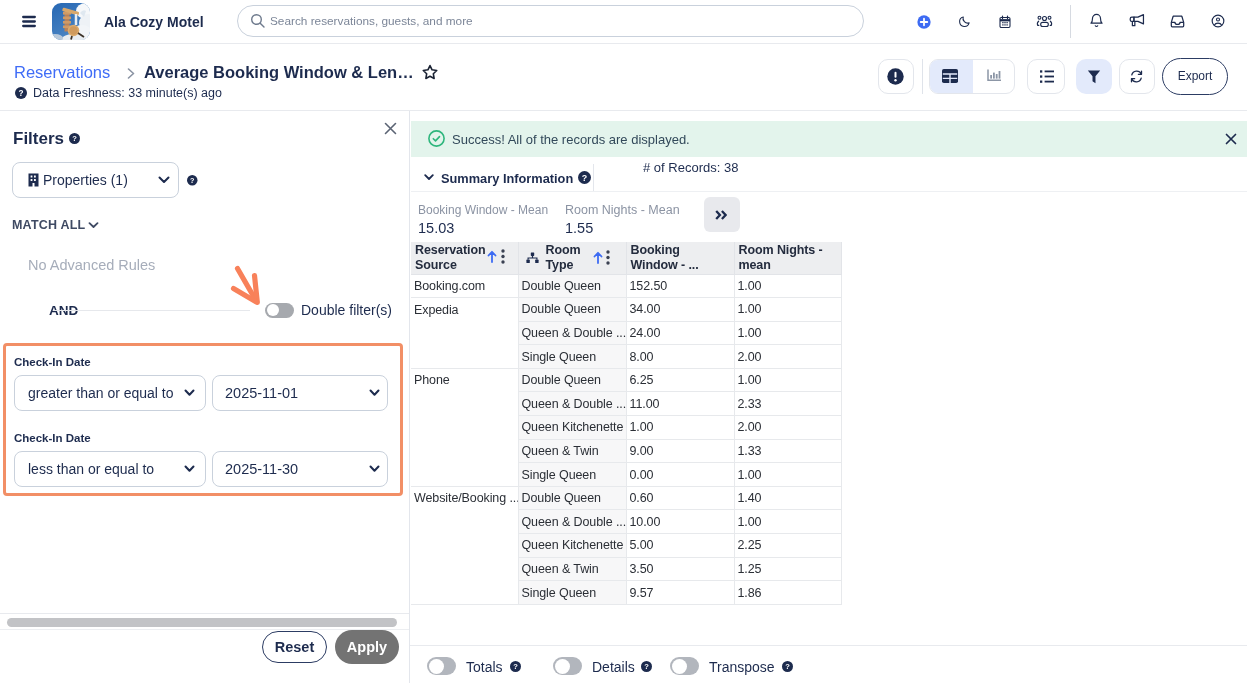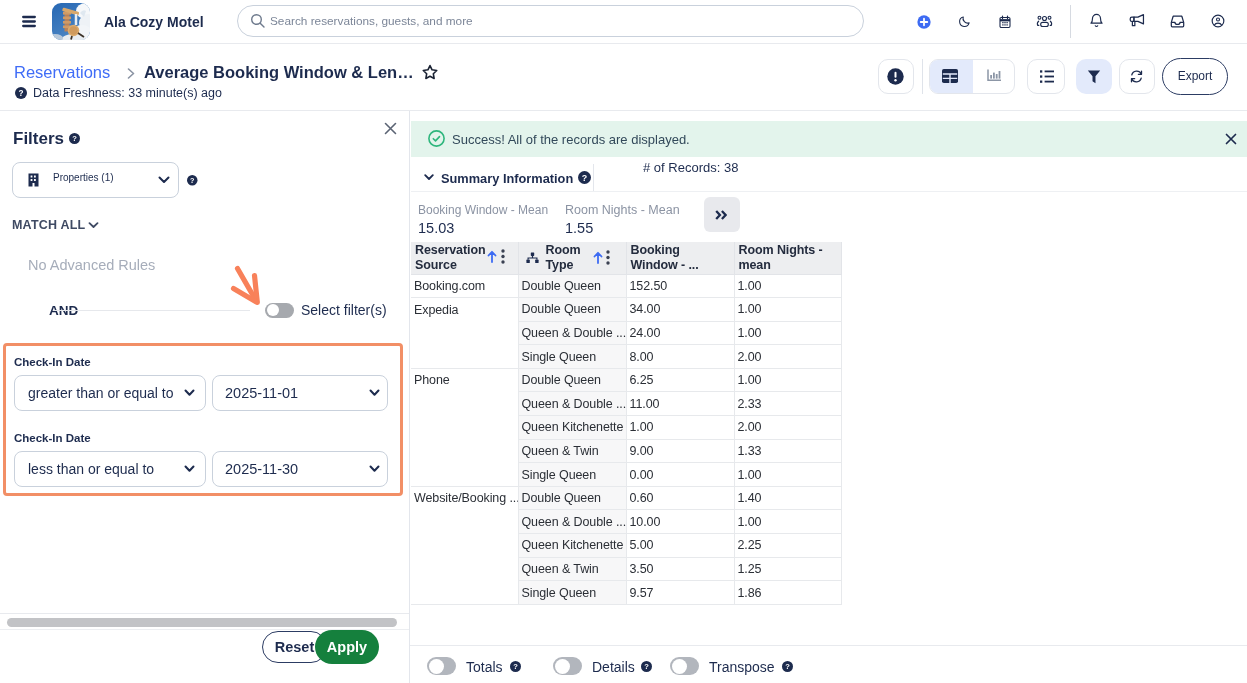--- a/index.html
+++ b/index.html
@@ -202,21 +202,21 @@
 <svg class="abs" style="left:28px;top:173px;" width="11" height="14" viewBox="0 0 11 14">
   <rect x="0.5" y="0.5" width="10" height="13" fill="#1d2b4e"></rect>
   <g fill="#fff">
     <rect x="2.6" y="2.5" width="1.8" height="2"></rect>
       <rect x="6" y="2.5" width="1.8" height="2"></rect>
     <rect x="2.6" y="6" width="1.8" height="2"></rect>
       <rect x="6" y="6" width="1.8" height="2"></rect>
     <rect x="4.5" y="10" width="2" height="4" fill="#fff"></rect>
   </g>
 </svg>
-<div class="abs navy" style="left:53px;top:172px;font-size:10px;">Properties (1)</div>
+<div class="abs navy" style="left:43px;top:172px;font-size:14px;">Properties (1)</div>
 <svg class="abs" style="left:158px;top:176px;" width="12" height="8" viewBox="0 0 12 8">
   <path d="M1.5 1.5L6 6l4.5-4.5" fill="none" stroke="#1d2b4e" stroke-width="2" stroke-linecap="round" stroke-linejoin="round"></path>
 </svg>
 <svg class="abs" style="left:187px;top:175px;" width="10.5" height="10.5" viewBox="0 0 14 14">
   <circle cx="7" cy="7" r="7" fill="#1d2b4e"></circle>
   <text x="7" y="10.4" font-size="9.6" font-weight="bold" fill="#fff" text-anchor="middle" font-family="Liberation Sans">?</text>
 </svg>
 
 <div class="abs" style="left:12px;top:218px;font-size:12.5px;font-weight:bold;color:#3f4a63;letter-spacing:.2px;">MATCH ALL</div>
 <svg class="abs" style="left:88px;top:222px;" width="11" height="7" viewBox="0 0 11 7">
@@ -232,21 +232,21 @@
   <g stroke="#f8815a" stroke-width="5.2" stroke-linecap="round" fill="none">
     <path d="M9.5 5.5 L28.5 38.5"></path>
     <path d="M26.5 12.5 L29.3 39.3"></path>
     <path d="M5.5 25.5 L28 38.8"></path>
   </g>
 </svg>
 
 <div class="abs" style="left:265px;top:302.5px;width:29px;height:15.5px;background:#a6a9ae;border-radius:8px;">
   <div style="position:absolute;left:1.5px;top:1.5px;width:12px;height:12px;background:#fff;border-radius:50%;"></div>
 </div>
-<div class="abs navy" style="left:301px;top:302px;font-size:14px;">Select filter(s)</div>
+<div class="abs navy" style="left:301px;top:302px;font-size:14px;">Double filter(s)</div>
 
 <div class="abs" style="left:3px;top:343px;width:400px;height:153px;border:3px solid #f28f66;border-radius:4px;"></div>
 <div class="abs navy" style="left:14px;top:356px;font-size:11.5px;font-weight:bold;">Check-In Date</div>
 <div class="abs" style="left:14px;top:375px;width:192px;height:36px;border:1px solid #c9d1dc;border-radius:8px;"></div>
 <div class="abs navy" style="left:28px;top:385px;font-size:14px;">greater than or equal to</div>
 <svg class="abs" style="left:184px;top:389px;" width="11" height="8" viewBox="0 0 11 8">
     <path d="M1.5 1.5L5.5 5.8l4-4.3" fill="none" stroke="#1d2b4e" stroke-width="2" stroke-linecap="round" stroke-linejoin="round"></path>
   </svg>
 <div class="abs" style="left:212px;top:375px;width:176px;height:36px;border:1px solid #c9d1dc;border-radius:8px;"></div>
 <div class="abs navy" style="left:225px;top:385px;font-size:14.5px;">2025-11-01</div>
@@ -263,21 +263,21 @@
 <div class="abs" style="left:212px;top:451px;width:176px;height:36px;border:1px solid #c9d1dc;border-radius:8px;"></div>
 <div class="abs navy" style="left:225px;top:461px;font-size:14.5px;">2025-11-30</div>
 <svg class="abs" style="left:369px;top:465px;" width="11" height="8" viewBox="0 0 11 8">
     <path d="M1.5 1.5L5.5 5.8l4-4.3" fill="none" stroke="#1d2b4e" stroke-width="2" stroke-linecap="round" stroke-linejoin="round"></path>
   </svg>
 
 <div class="abs" style="left:0;top:613px;width:409px;height:1px;background:#e8eaee;"></div>
 <div class="abs" style="left:7px;top:618px;width:390px;height:9px;background:#c2c3c6;border-radius:5px;"></div>
 <div class="abs" style="left:0;top:629px;width:409px;height:1px;background:#eceef1;"></div>
 <div class="abs navy" style="left:262px;top:631px;width:65px;height:32px;border:1px solid #2c3c63;border-radius:16px;font-size:14.5px;font-weight:bold;line-height:30px;text-align:center;">Reset</div>
-<div class="abs" style="left:315px;top:630px;width:64px;height:34px;background:#15803d;border-radius:17px;font-size:14.5px;font-weight:bold;line-height:34px;text-align:center;color:#fff;">Apply</div>
+<div class="abs" style="left:335px;top:630px;width:64px;height:34px;background:#737373;border-radius:17px;font-size:14.5px;font-weight:bold;line-height:34px;text-align:center;color:#fff;">Apply</div>
 
 <div class="abs" style="left:411px;top:121px;width:836px;height:36px;background:#e3f4ec;"></div>
 <svg class="abs" style="left:428px;top:130px;" width="17" height="17" viewBox="0 0 17 17">
   <circle cx="8.5" cy="8.5" r="7.6" fill="none" stroke="#2eb67d" stroke-width="1.6"></circle>
   <path d="M5.3 8.7l2.2 2.2 4-4.3" fill="none" stroke="#2eb67d" stroke-width="1.6" stroke-linecap="round" stroke-linejoin="round"></path>
 </svg>
 <div class="abs" style="left:452px;top:132px;font-size:13px;color:#32495a;">Success! All of the records are displayed.</div>
 <svg class="abs" style="left:1225px;top:133px;" width="12" height="12" viewBox="0 0 12 12">
   <path d="M1.5 1.5l9 9M10.5 1.5l-9 9" stroke="#1d2b4e" stroke-width="1.7" stroke-linecap="round"></path>
 </svg>

